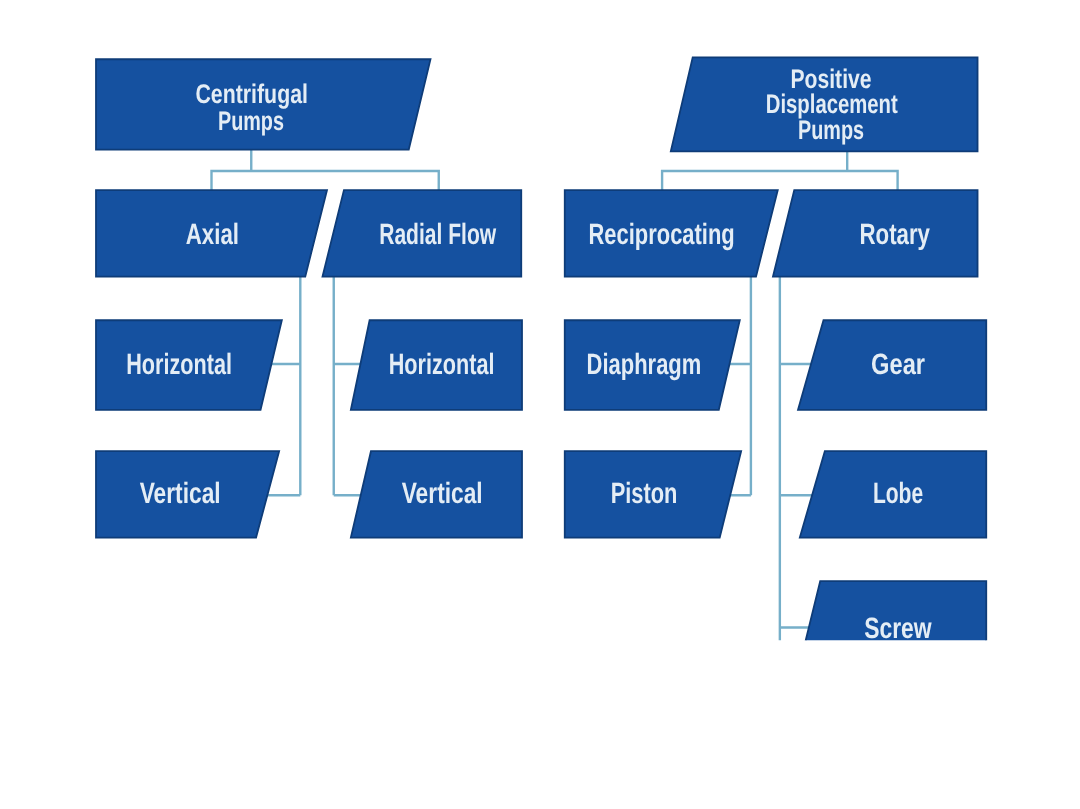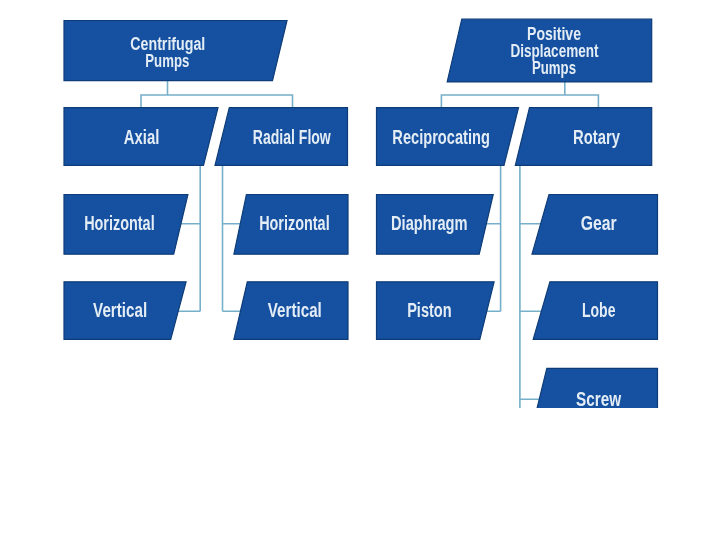--- a/index.html
+++ b/index.html
@@ -1,16 +1,16 @@
 <!DOCTYPE html>
 <html><head>
 <meta charset="utf-8">
 <style>
   html,body{margin:0;padding:0;background:#ffffff;}
-  #stage{position:relative;width:720px;height:408px;background:#ffffff;overflow:hidden;}
+  #stage{position:relative;width:720px;height:408px;background:#ffffff;overflow:hidden;margin-top:19px;}
   svg{display:block;}
   text{font-family:"Liberation Sans",sans-serif;font-weight:bold;fill:#e4edf5;}
 </style>
 </head>
 <body>
 <div id="stage">
 <svg width="720" height="539" viewBox="0 0 720 539">
 
   <g stroke="#76afc9" stroke-width="1.6" fill="none">
 

